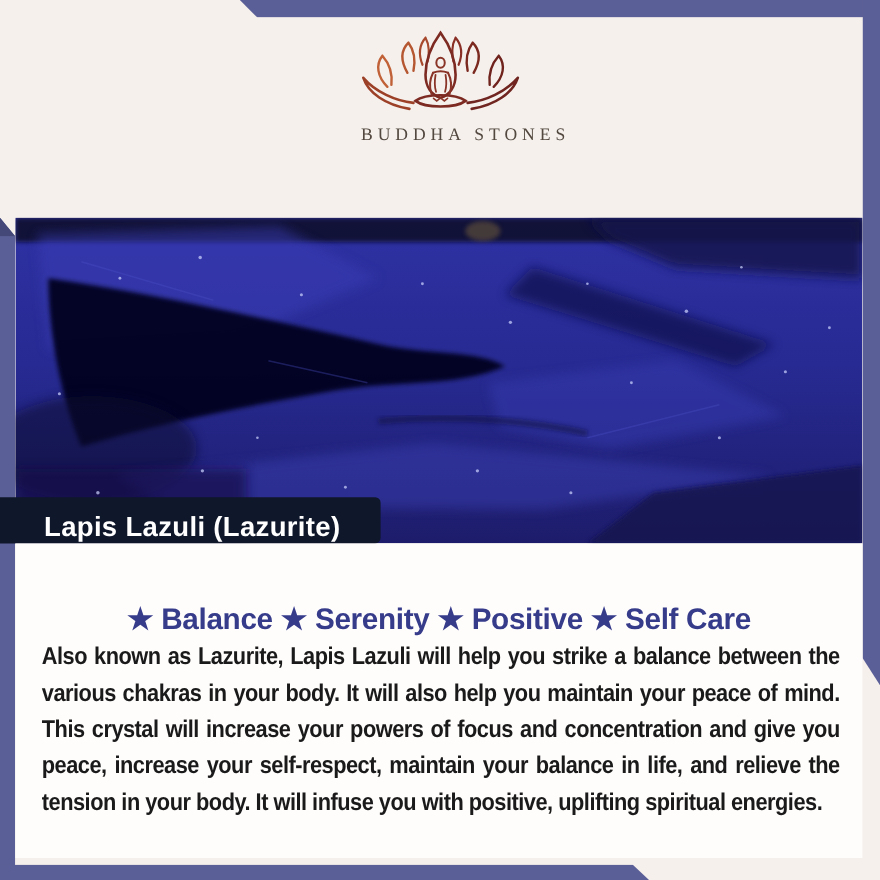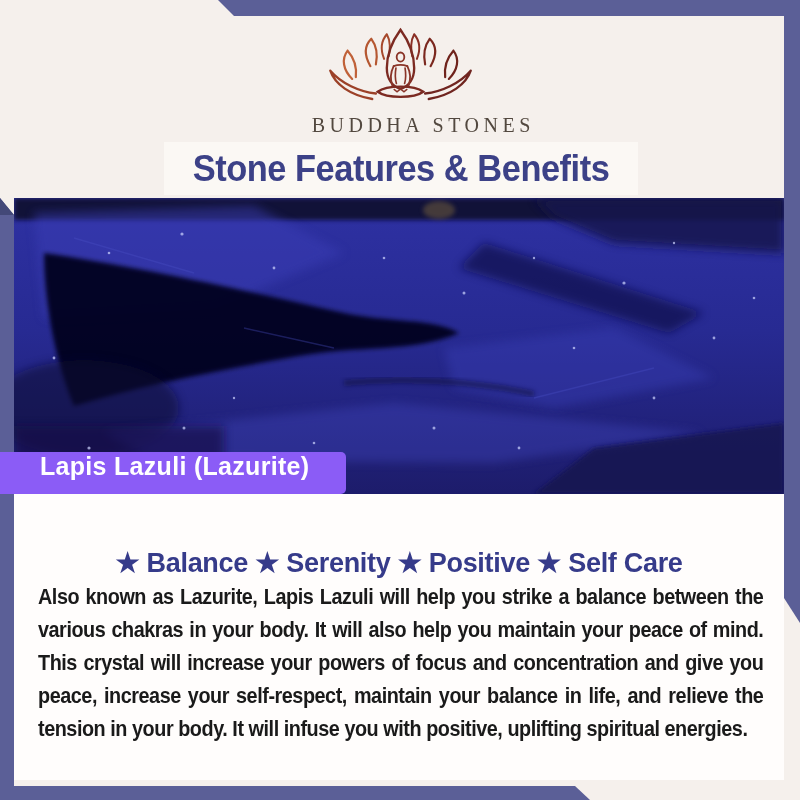--- a/index.html
+++ b/index.html
@@ -16,39 +16,39 @@
   .ribbon-left{left:0;top:198px;width:14px;height:602px;
     clip-path:polygon(0 0,100% 17px,100% 100%,0 100%);}
   .ribbon-left-bevel{position:absolute;left:0;top:198px;width:14px;height:17px;
     background:#434878;clip-path:polygon(0 0,100% 100%,0 100%);}
   .ribbon-bottom{left:0;top:786px;width:590px;height:14px;
     clip-path:polygon(0 0,calc(100% - 15px) 0,100% 100%,0 100%);}
   
   .logo{position:absolute;left:0;top:26px;width:800px;text-align:center;}
   .logo svg{display:block;margin:0 auto;}
   .brand-name{
-    margin-top:4px;font-family:"Liberation Serif",serif;font-size:20px;
+    margin-top:4px;font-family:"Liberation Serif",serif;font-size:16px;
     letter-spacing:4.5px;color:#52483f;text-indent:4.5px;font-weight:400;padding-left:42px;
   }
   
   .banner{
     position:absolute;left:164px;top:142px;width:474px;height:53px;
     background:#fbf8f4;display:flex;align-items:center;justify-content:center;
   }
   .banner-title{
     font-size:37px;font-weight:700;color:#3c4187;letter-spacing:-0.5px;
     transform:scaleX(0.93);white-space:nowrap;
   }
   
   .stone-image{position:absolute;left:14px;top:198px;width:770px;height:296px;}
   .stone-image svg{display:block;}
   .stone-label-bar{
     position:absolute;left:0;top:452px;width:346px;height:42px;
-    background:#8b5cf6;border-radius:0 5px 5px 0;
-    display:flex;align-items:flex-start;padding-left:40px;box-sizing:border-box;
+    background:#0f172a;border-radius:0 5px 5px 0;
+    display:flex;align-items:flex-end;padding-left:40px;box-sizing:border-box;
   }
   .stone-label{color:#ffffff;font-size:25px;font-weight:700;letter-spacing:0.3px;white-space:nowrap;}
   
   .content-box{position:absolute;left:14px;top:494px;width:770px;height:286px;background:#fffdfc;}
   .features-line{
     position:absolute;left:0;top:30px;width:770px;text-align:center;
     font-size:27px;font-weight:700;color:#363b8a;letter-spacing:-0.3px;white-space:nowrap;margin-top:23px;
   }
   .description{
     position:absolute;left:24px;top:86px;width:806px;
@@ -90,23 +90,20 @@
       <path d="M77.5,44 C74.5,50 73.5,58 76,65" stroke="#8a3428" stroke-width="2" stroke-linecap="round"></path>
       <path d="M92.5,44 C95.5,50 96.5,58 94,65" stroke="#8a3428" stroke-width="2" stroke-linecap="round"></path>
       <path d="M80,46 C79,52 79,58 80.5,63 M90,46 C91,52 91,58 89.5,63" stroke="#8a3428" stroke-width="1.8" stroke-linecap="round"></path>
 
       <path d="M60,72 C70,64.5 100,64.5 110,72 C100,79.5 70,79.5 60,72 Z" stroke="#7c2a22" stroke-width="2.6" stroke-linecap="round"></path>
       <path d="M78,69.5 l3.2,2.6 l3.2,-2.6 M85.6,69.5 l3.2,2.6 l3.2,-2.6" stroke="#8a3428" stroke-width="1.6" stroke-linecap="round"></path>
     </svg>
     <div class="brand-name">BUDDHA STONES</div>
   </div>
 
-  <div class="banner">
-    <span class="banner-title">Stone Features &amp; Benefits</span>
-  </div>
 
   <div class="stone-image">
     <svg width="770" height="296" viewBox="0 0 770 296" preserveAspectRatio="none">
       <defs>
         <linearGradient id="bgGrad" x1="0" y1="0" x2="0" y2="1">
           <stop offset="0%" stop-color="#2e31a3"></stop>
           <stop offset="45%" stop-color="#272a92"></stop>
           <stop offset="100%" stop-color="#1d1c6b"></stop>
         </linearGradient>
         <filter id="soft" x="-20%" y="-20%" width="140%" height="140%">

